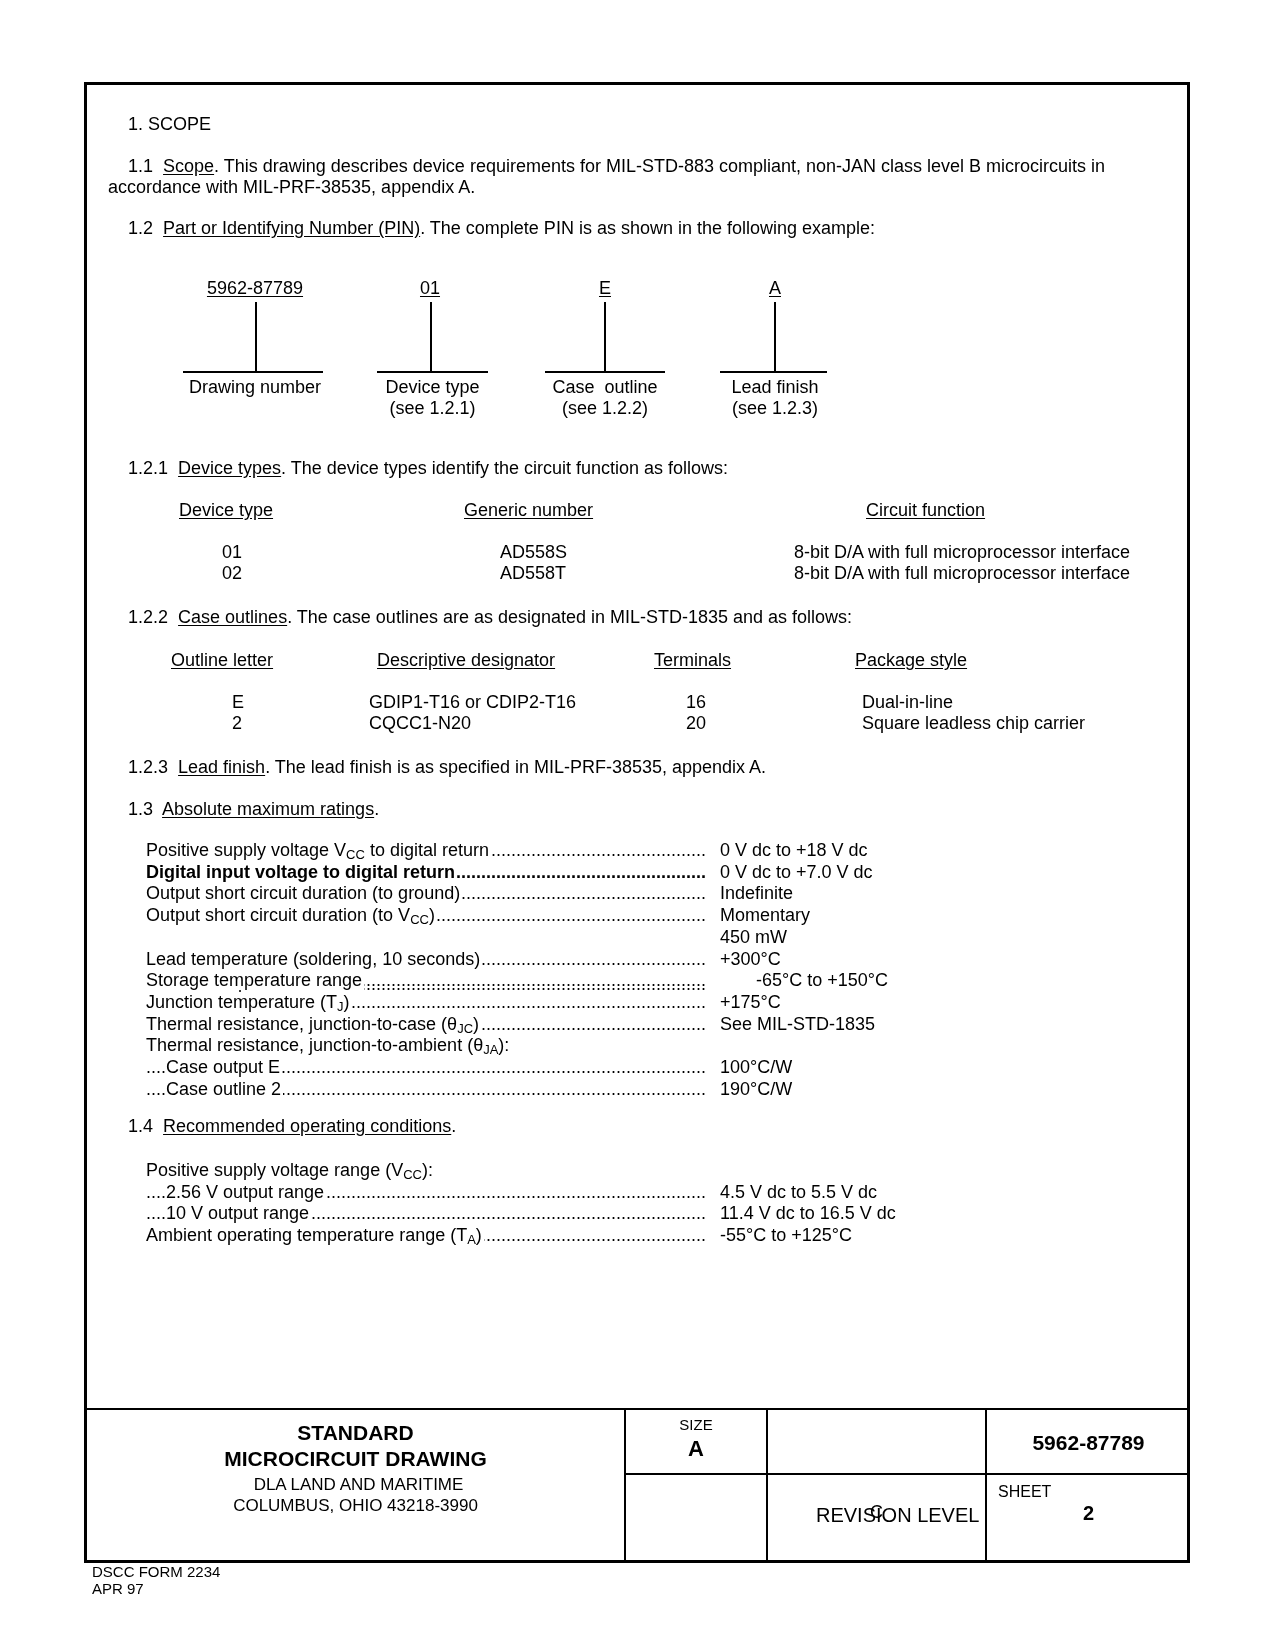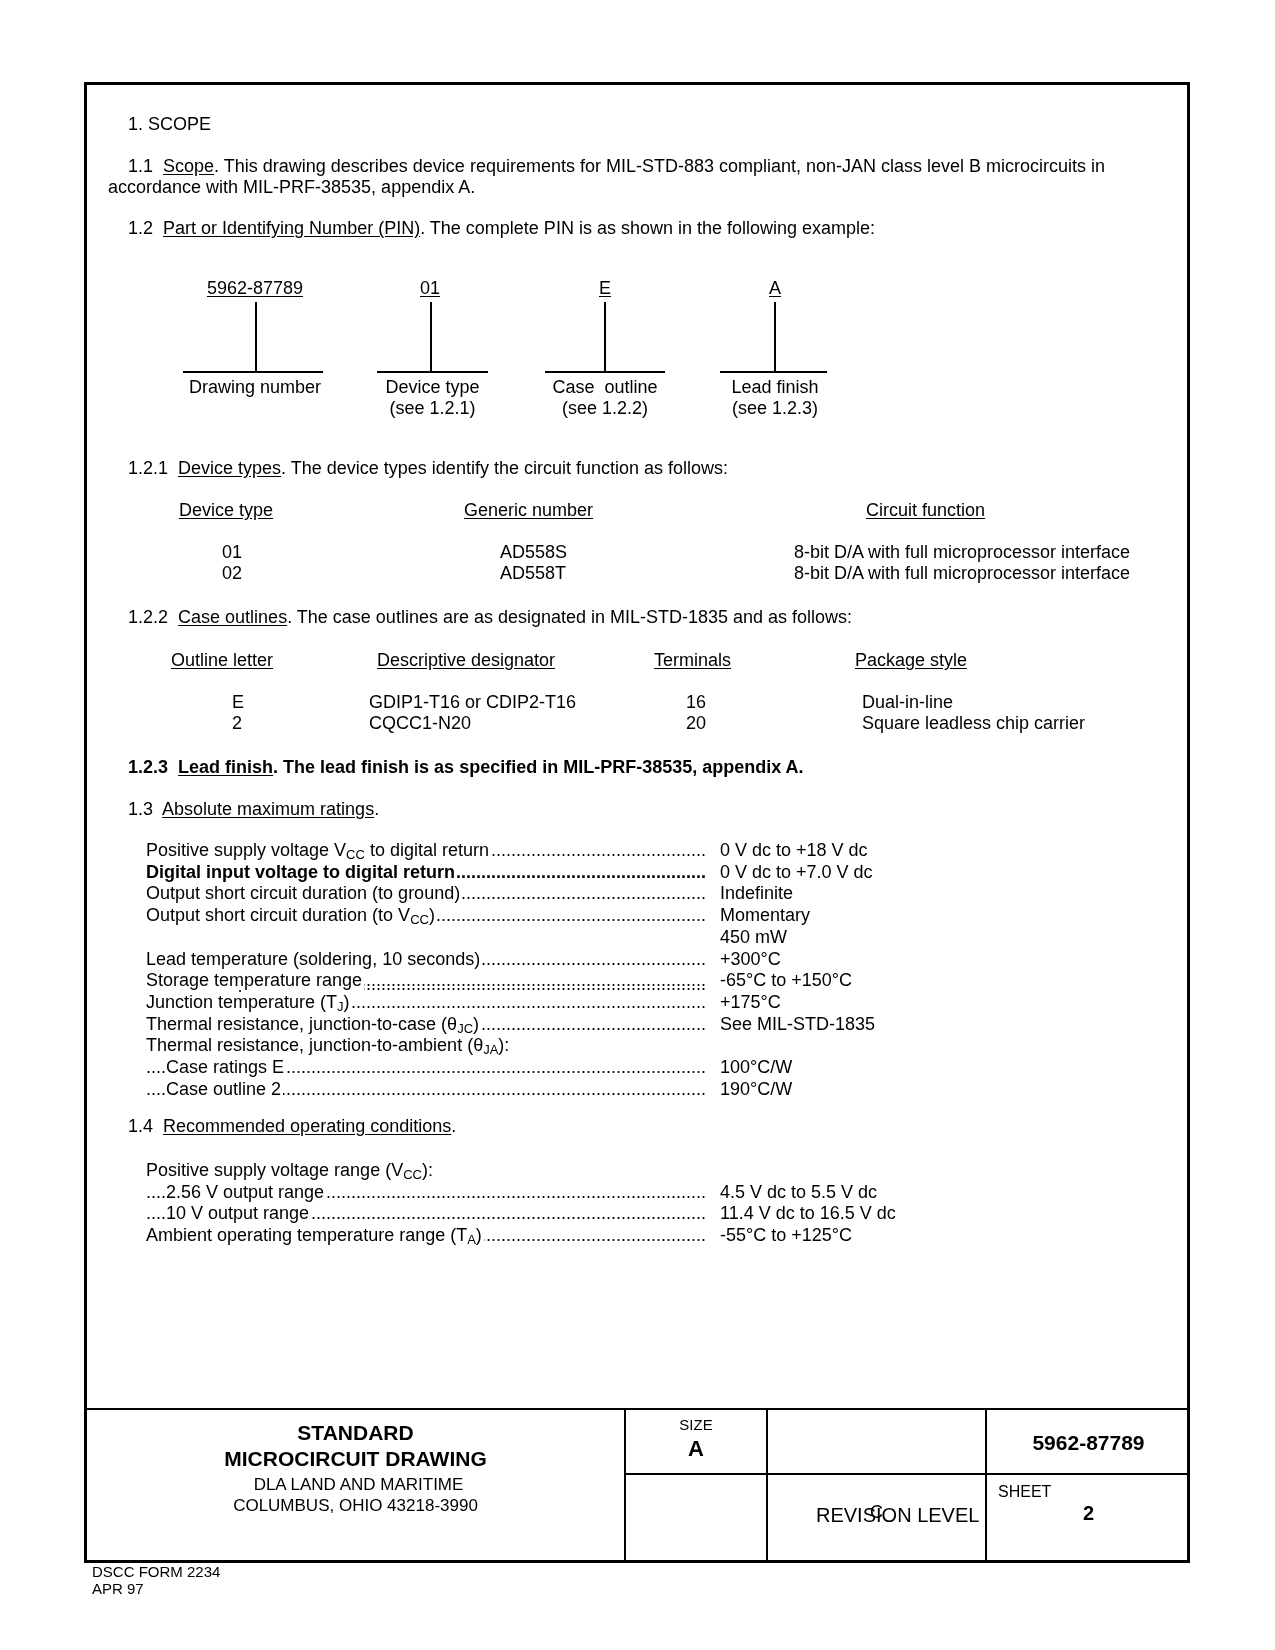--- a/index.html
+++ b/index.html
@@ -93,21 +93,21 @@
   <div class="abs" style="left:369px; top:692px;">GDIP1-T16 or CDIP2-T16</div>
   <div class="abs" style="left:686px; top:692px;">16</div>
   <div class="abs" style="left:862px; top:692px;">Dual-in-line</div>
 
   <div class="abs" style="left:232px; top:713px;">2</div>
   <div class="abs" style="left:369px; top:713px;">CQCC1-N20</div>
   <div class="abs" style="left:686px; top:713px;">20</div>
   <div class="abs" style="left:862px; top:713px;">Square leadless chip carrier</div>
 </div>
 
-<div class="abs" style="left:128px; top:757px;font-weight:bold;">
+<div class="abs" style="left:128px; top:757px;">
   <span>1.2.3</span>&nbsp;
   <span class="u">Lead finish</span><span>.  The lead finish is as specified in MIL-PRF-38535, appendix A.</span>
 </div>
 
 <div class="abs" style="left:128px; top:799px;">
   <span>1.3</span>&nbsp;
   <span class="u">Absolute maximum ratings</span><span>.</span>
 </div>
 
 <div id="ratings">
@@ -117,27 +117,27 @@
     <div class="val" style="top: 862px;">0 V dc to +7.0 V dc</div>
     <div class="lead-row" style="top: 883px;"><span class="lbl">Output short circuit duration (to ground) </span></div>
     <div class="val" style="top: 883px;">Indefinite</div>
     <div class="lead-row" style="top: 905px;"><span class="lbl">Output short circuit duration (to V<sub>CC</sub>) </span></div>
     <div class="val" style="top: 905px;">Momentary</div>
     <div class="lead-row" style="top: 927px; margin-top: 47px;"><span class="lbl">Power dissipation</span></div>
     <div class="val" style="top: 927px;">450 mW</div>
     <div class="lead-row" style="top: 949px;"><span class="lbl">Lead temperature (soldering, 10 seconds) </span></div>
     <div class="val" style="top: 949px;">+300°C</div>
     <div class="lead-row" style="top: 970px;"><span class="lbl">Storage temperature range</span></div>
-    <div class="val" style="top: 970px;">-65°C to +150°C</div>
+    <div class="val" style="top: 970px; margin-left: 36px;">-65°C to +150°C</div>
     <div class="lead-row" style="top: 992px;"><span class="lbl">Junction temperature (T<sub>J</sub>) </span></div>
     <div class="val" style="top: 992px;">+175°C</div>
     <div class="lead-row" style="top: 1014px;"><span class="lbl">Thermal resistance, junction-to-case (θ<sub>JC</sub>)</span></div>
     <div class="val" style="top: 1014px;">See MIL-STD-1835</div>
     <div class="abs" style="left: 146px; top: 1035px;">Thermal resistance, junction-to-ambient (θ<sub>JA</sub>):</div>
-    <div class="lead-row indent" style="top: 1057px;"><span class="lbl">Case ratings E</span></div>
+    <div class="lead-row indent" style="top: 1057px;"><span class="lbl">Case output E</span></div>
     <div class="val" style="top: 1057px;">100°C/W</div>
     <div class="lead-row indent" style="top: 1079px;"><span class="lbl">Case outline 2 </span></div>
     <div class="val" style="top: 1079px;">190°C/W</div>
   </div>
 
 <div class="abs" style="left:128px; top:1116px;">
   <span>1.4</span>&nbsp;
   <span class="u">Recommended operating conditions</span><span>.</span>
 </div>
 

